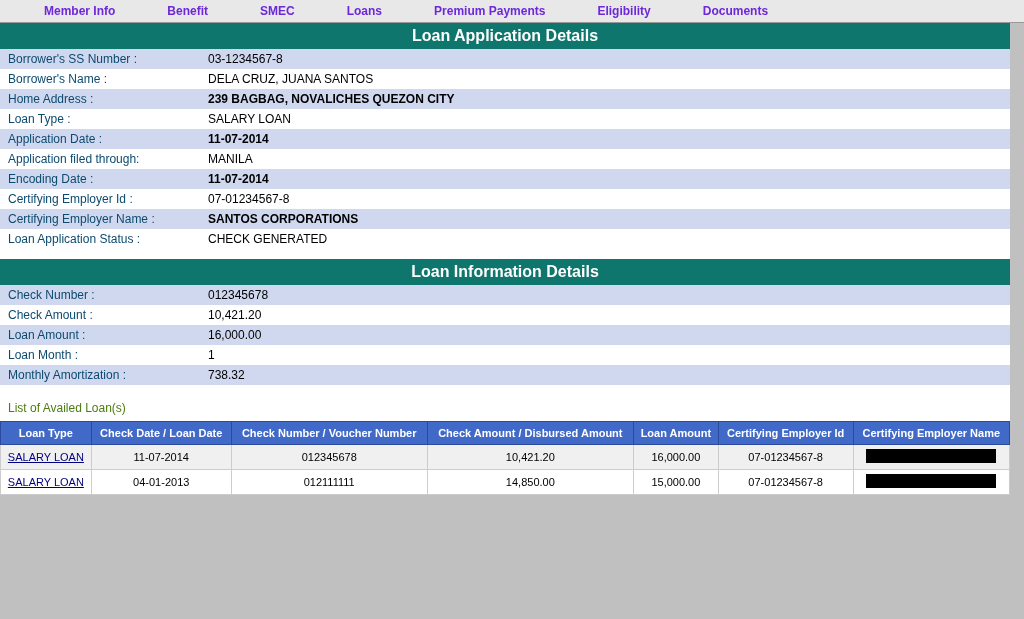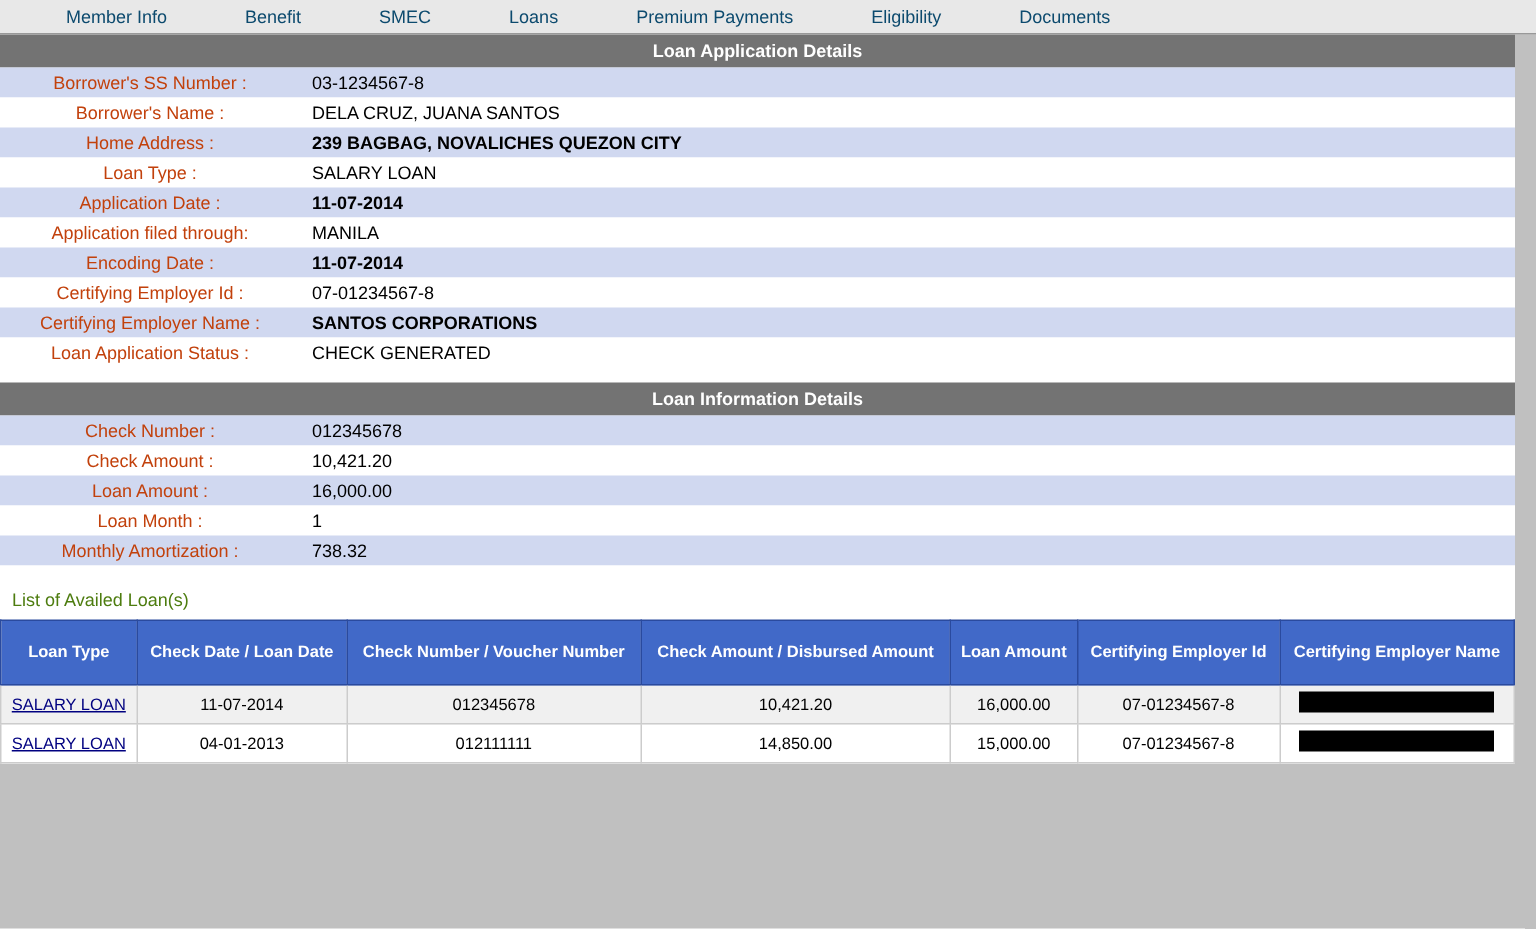--- a/index.html
+++ b/index.html
@@ -13,53 +13,52 @@
     }
     .top-nav {
       background: #e8e8e8;
       border-bottom: 1px solid #999;
       padding: 4px 8px;
       display: flex;
       gap: 16px;
       align-items: center;
     }
     .top-nav a {
-      color: #0c4a6e;
+      color: #6d28d9;
       text-decoration: none;
       font-size: 12px;
-      font-weight: normal;
+      font-weight: bold;
       padding-left: 36px;
     }
     .section-header {
-      background: #737373;
+      background: #0f766e;
       color: #fff;
       text-align: center;
       font-weight: bold;
       padding: 4px 8px;
-      font-size: 12px;
+      font-size: 16px;
     }
     .detail-table {
       width: 100%;
       border-collapse: collapse;
     }
     .detail-table tr td {
       padding: 3px 8px;
       font-size: 12px;
       border: none;
     }
     .detail-table tr:nth-child(odd) td {
       background: #d0d8f0;
     }
     .detail-table tr:nth-child(even) td {
       background: #ffffff;
     }
     .label-col {
       width: 200px;
-      color: #c2410c;
-      text-align: center;
+      color: #0c4a6e;
     }
     .value-col {
       color: #000;
       font-weight: normal;
       margin-left: 13px;
     }
     .value-col.bold-val {
       font-weight: bold;
     }
     .spacer {
@@ -73,21 +72,21 @@
       color: #4d7c0f;
     }
     .loans-table {
       width: 100%;
       border-collapse: collapse;
     }
     .loans-table th {
       background: #4169c8;
       color: #fff;
       text-align: center;
-      padding: 15px 4px;
+      padding: 5px 4px;
       font-size: 11px;
       border: 1px solid #2a4a9e;
     }
     .loans-table td {
       text-align: center;
       padding: 4px 4px;
       font-size: 11px;
       border: 1px solid #ccc;
       background: #fff;
     }

